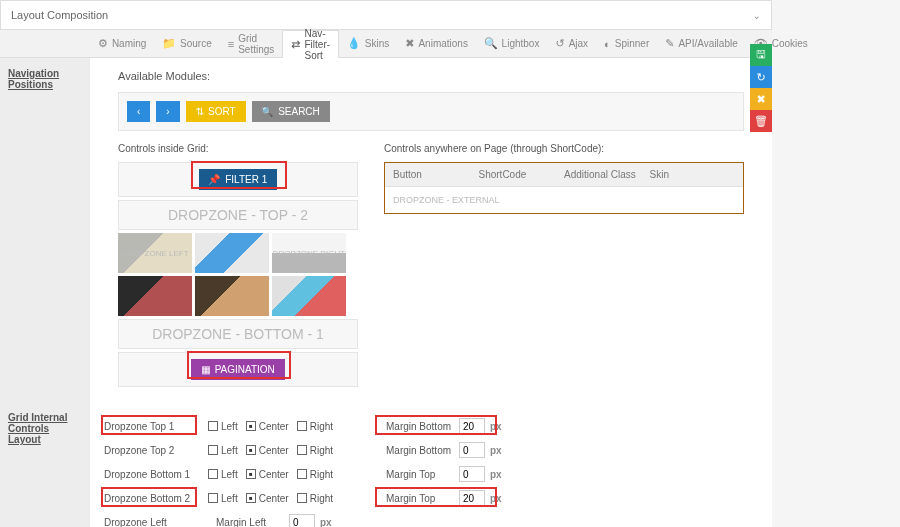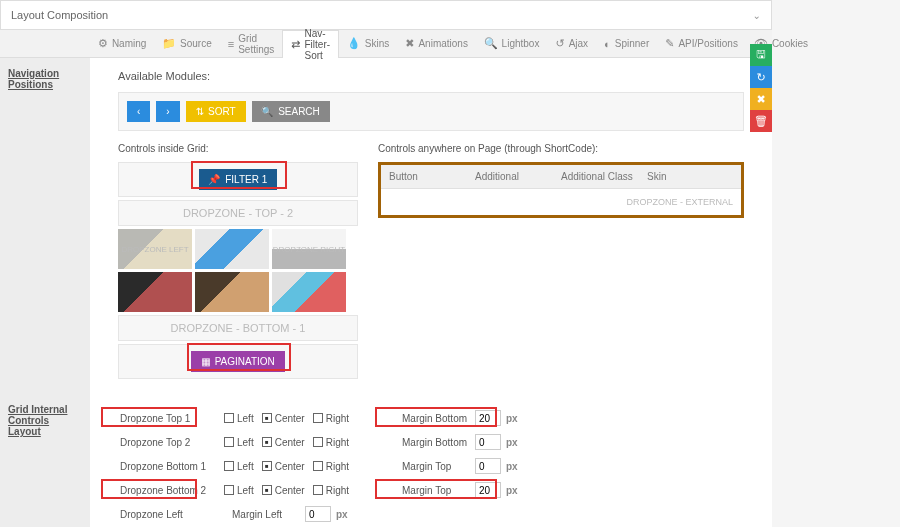--- a/index.html
+++ b/index.html
@@ -16,43 +16,43 @@
   .sidebar-label { padding: 10px 8px; font-size: 10px; font-weight: bold; color: #555; text-decoration: underline; }
   .main { flex: 1; padding: 12px 28px; }
   .avail { font-size: 11px; color: #555; margin-bottom: 10px; }
   .modules-bar { background: #f7f7f7; border: 1px solid #e5e5e5; padding: 8px; display: flex; gap: 6px; align-items: center; }
   .btn { display: inline-flex; align-items: center; gap: 4px; padding: 5px 10px; color: #fff; font-size: 10px; border: none; cursor: pointer; }
   .btn-blue { background: #2b8cde; }
   .btn-darkblue { background: #1a5b8f; }
   .btn-yellow { background: #f0c000; }
   .btn-gray { background: #888; }
   .btn-purple { background: #9b3fa8; }
-  .cols { display: flex; gap: 20px; margin-top: 12px; }
+  .cols { display: flex; gap: 26px; margin-top: 12px; }
   .col { flex: 1; }
   .col-label { font-size: 10px; color: #555; margin-bottom: 8px; }
   .dz-row { background: #f7f7f7; border: 1px solid #e5e5e5; padding: 6px; text-align: center; min-height: 26px; display: flex; justify-content: center; align-items: center; margin-bottom: 3px; }
   .dz-row-marked { position: relative; }
   .red-outline { position: absolute; border: 2px solid #e03030; pointer-events: none; }
-  .dz-label-inline { color: #bbb; font-size: 11px; }
+  .dz-label-inline { color: #bbb; font-size: 14px; }
   .thumbs-row { display: flex; gap: 3px; margin-bottom: 3px; position: relative; }
   .thumb { width: 74px; height: 40px; background: #ccc; position: relative; }
   .thumb-overlay { position: absolute; inset:0; display:flex; align-items:center; justify-content:center; color:#bbb; font-size:8px; text-align:center; background:rgba(240,240,240,0.7); }
   .th-a { background: linear-gradient(135deg,#3a3a2a 40%,#c9b060 40%); }
   .th-b { background: linear-gradient(135deg,#e8e8e8 30%, #4aa0e0 30%, #4aa0e0 60%, #e8e8e8 60%); }
   .th-c { background: linear-gradient(180deg,#fff 50%,#333 50%); }
   .th-d { background: linear-gradient(135deg,#2a2a2a 40%,#b05050 40%); }
   .th-e { background: linear-gradient(135deg,#4a3a2a 40%,#d0a070 40%); }
   .th-f { background: linear-gradient(135deg,#e0e0e0 30%, #60c0e0 30%, #60c0e0 55%, #e06060 55%); }
-  .ext-table { background: #f0f0f0; border: 3px solid #a16207; }
+  .ext-table { background: #f0f0f0; border: 1px solid #a16207; }
   .ext-header { display: flex; padding: 6px 8px; font-size: 10px; color: #777; }
   .ext-header > div { flex: 1; }
-  .ext-body { background: #fff; text-align: right; padding: 8px; color: #bbb; font-size: 9px; border-top: 1px solid #e0e0e0; }
+  .ext-body { background: #fff; text-align: left; padding: 8px; color: #bbb; font-size: 9px; border-top: 1px solid #e0e0e0; }
   .controls-section { display: flex; margin-top: 0; }
   .controls-body { flex: 1; padding: 12px 14px; }
-  .ctrl-row { display: flex; align-items: center; height: 24px; gap: 8px; font-size: 10px; color: #555; position: relative; padding-left: 16px; }
+  .ctrl-row { display: flex; align-items: center; height: 24px; gap: 8px; font-size: 10px; color: #555; position: relative; }
   .ctrl-name { width: 96px; }
   .chk-group { display: flex; gap: 8px; width: 170px; }
   .chk { display: flex; align-items: center; gap: 3px; }
   .chk-box { width: 10px; height: 10px; border: 1px solid #666; display: inline-flex; align-items: center; justify-content: center; font-size: 8px; }
   .chk-box.checked { background: #fff; }
   .chk-box.checked::after { content: "■"; font-size: 6px; color: #333; }
   .margin-group { display: flex; align-items: center; gap: 5px; position: relative; }
   .margin-label { width: 68px; }
   .num-input { width: 26px; height: 16px; border: 1px solid #ccc; text-align: left; padding: 0 3px; font-size: 10px; }
   .unit { color: #888; font-weight: bold; }
@@ -104,21 +104,21 @@
       <div class="tab">
         <span class="tab-icon">↺</span>
         <span>Ajax</span>
       </div>
       <div class="tab">
         <span class="tab-icon">◐</span>
         <span>Spinner</span>
       </div>
       <div class="tab">
         <span class="tab-icon">✎</span>
-        <span>API/Positions</span>
+        <span>API/Available</span>
       </div>
       <div class="tab">
         <span class="tab-icon">👁</span>
         <span>Cookies</span>
       </div>
     </div>
 
   <div class="body">
     <div class="sidebar">
       <div class="sidebar-label">Navigation Positions</div>
@@ -182,21 +182,21 @@
               </button>
             <div class="red-outline" style="left:68px;top:-2px;width:104px;height:28px"></div>
           </div>
         </div>
 
         <div class="col">
           <div class="col-label">Controls anywhere on Page (through ShortCode):</div>
           <div class="ext-table">
             <div class="ext-header">
               <div>Button</div>
-              <div>Additional</div>
+              <div>ShortCode</div>
               <div>Additional Class</div>
               <div>Skin</div>
             </div>
             <div class="ext-body">DROPZONE - EXTERNAL</div>
           </div>
         </div>
       </div>
     </div>
   </div>
 

